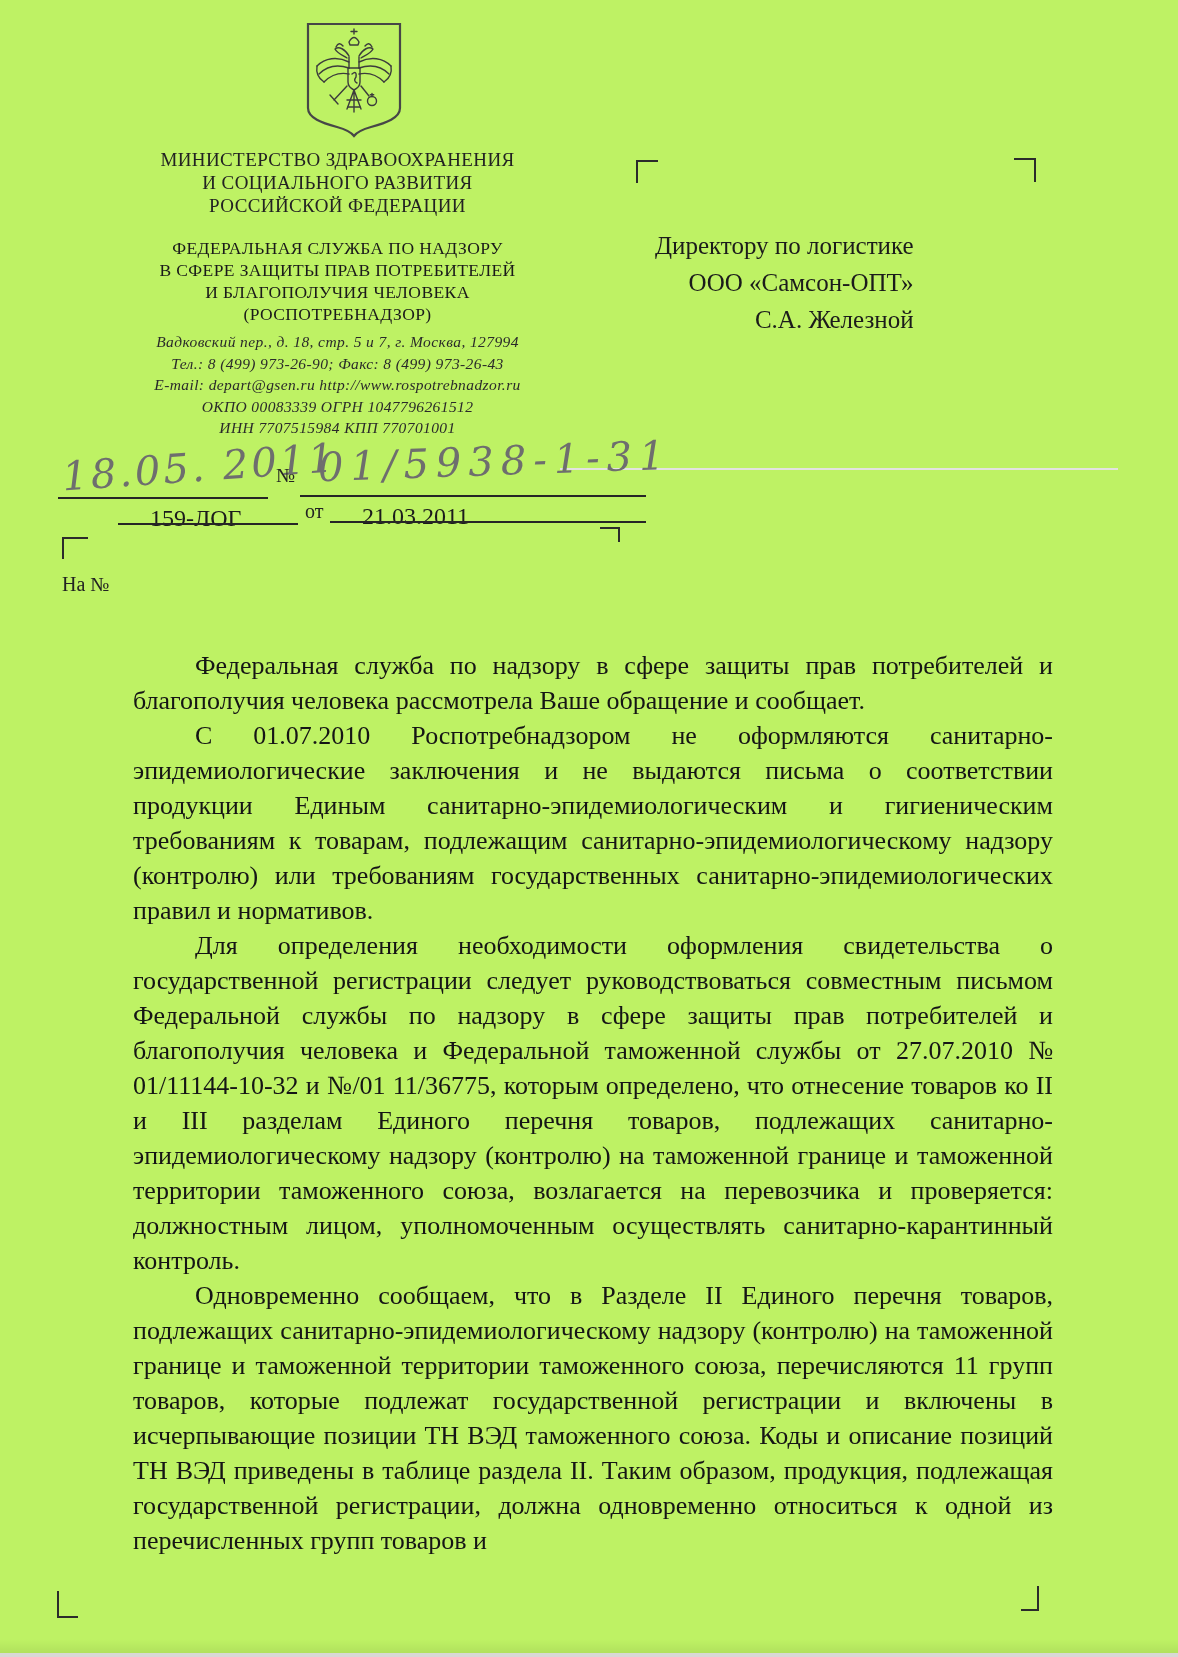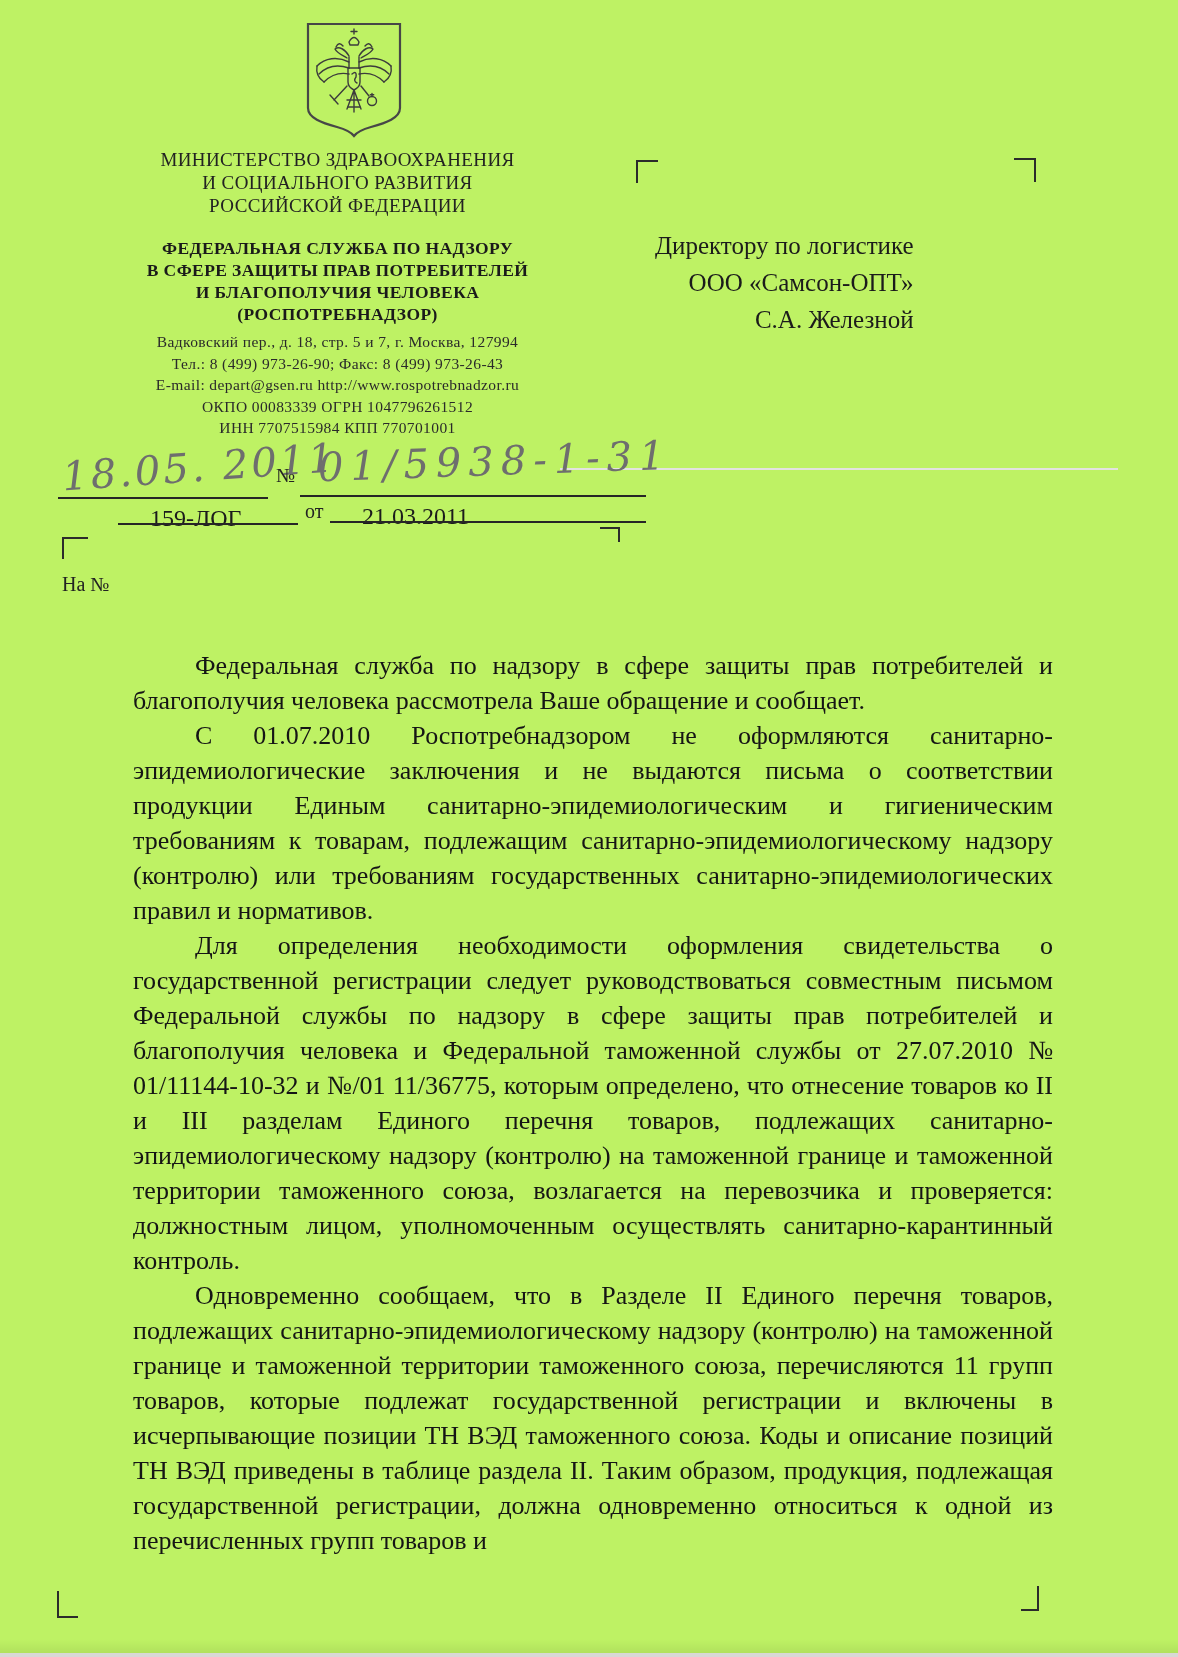--- a/index.html
+++ b/index.html
@@ -13,22 +13,22 @@
     color:#1c1c1c;
   }
   .page::after{ 
     content:"";position:absolute;left:0;right:0;bottom:0;height:14px;
     background:linear-gradient(to bottom,rgba(0,0,0,0),rgba(0,0,0,.07));
     pointer-events:none;
   }
   .emblem{position:absolute;left:303px;top:20px;width:102px;height:118px;}
   .hdr{position:absolute;text-align:center;letter-spacing:.4px;}
   .ministry{left:105px;top:148px;width:465px;font-size:19px;line-height:23px;color:#222;}
-  .agency{left:95px;top:237px;width:485px;font-size:17.5px;line-height:22px;font-weight:bold;color:#1a1a1a;}
-  .contacts{left:95px;top:331px;width:485px;font-size:15.5px;line-height:21.5px;color:#2a2a2a;}
+  .agency{left:95px;top:237px;width:485px;font-size:17.5px;line-height:22px;font-weight:normal;color:#1a1a1a;}
+  .contacts{left:95px;top:331px;width:485px;font-size:15.5px;line-height:21.5px;color:#2a2a2a;font-style:italic;}
   .recipient{position:absolute;left:655px;top:227px;font-size:25px;line-height:37px;color:#1b1b1b;text-align:right;}
   
   .corner{position:absolute;}
   .c-tl{left:636px;top:160px;width:20px;height:21px;border-left:2px solid #2b2b2b;border-top:2px solid #2b2b2b;}
   .c-tr{left:1014px;top:158px;width:20px;height:22px;border-right:2px solid #2b2b2b;border-top:2px solid #2b2b2b;}
   .c-ml{left:62px;top:537px;width:24px;height:20px;border-left:2px solid #2b2b2b;border-top:2px solid #2b2b2b;}
   .c-mr{left:600px;top:527px;width:18px;height:13px;border-right:2px solid #2b2b2b;border-top:2px solid #2b2b2b;}
   .c-bl{left:57px;top:1591px;width:19px;height:25px;border-left:2px solid #2b2b2b;border-bottom:2px solid #2b2b2b;}
   .c-br{left:1021px;top:1586px;width:16px;height:23px;border-right:2px solid #2b2b2b;border-bottom:2px solid #2b2b2b;}
   

